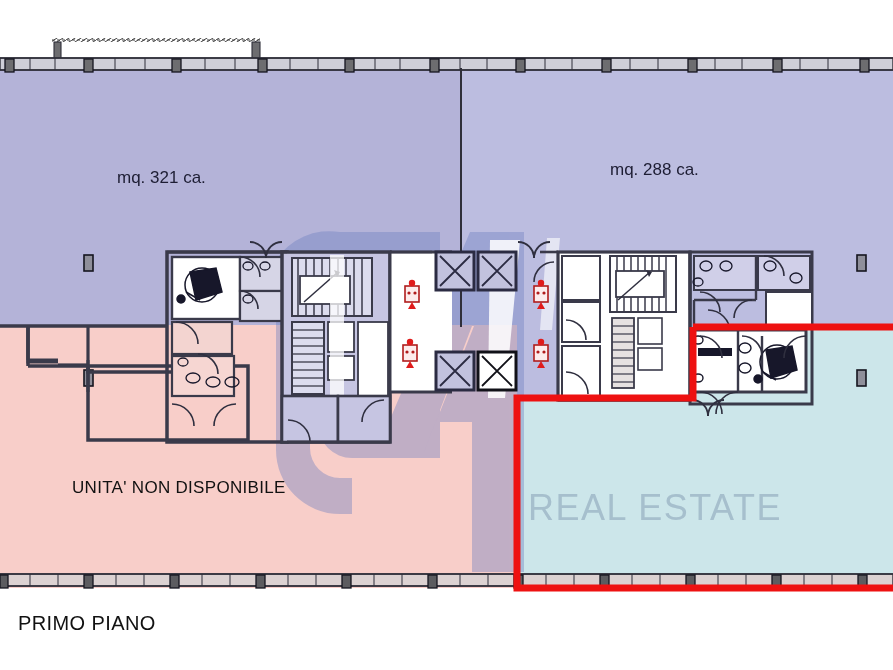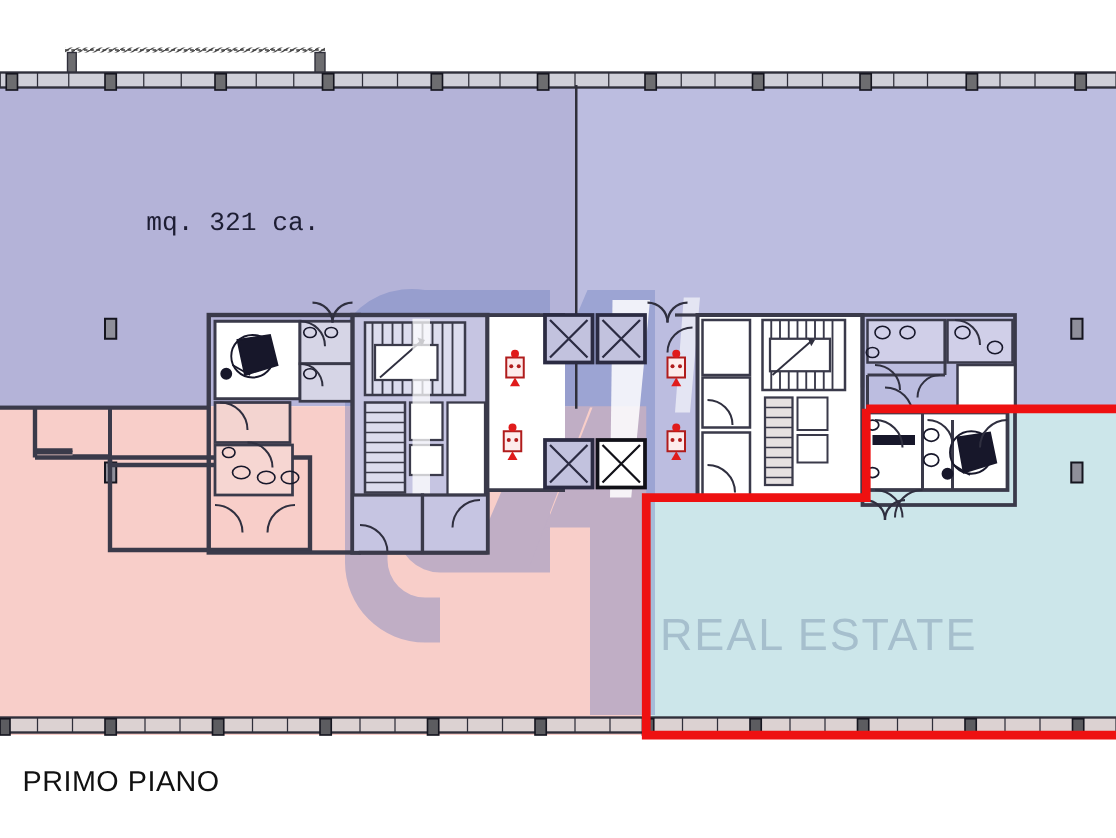--- a/index.html
+++ b/index.html
@@ -9,30 +9,30 @@
     width:893px;height:670px;overflow:hidden;position:relative;
   }
   #plan{
     position:absolute;left:0;top:0;width:893px;height:670px;
     background:#ffffff;
   }
   svg{display:block;}
   .floor-label{
     position:absolute;
     left:18px;top:612px;
-    font-size:23px;
+    font-size:20px;
     color:#111111;
     letter-spacing:0.4px;
     font-family:"Liberation Sans", sans-serif;
   }
   .area-label{
     position:absolute;
-    font-size:21px;
+    font-size:17px;
     color:#1d1d33;
-    font-family:Liberation Mono, monospace;
+    font-family:Liberation Sans, sans-serif;
     white-space:nowrap;
   }
   #lab-321{left:117px;top:168px;}
   #lab-288{left:610px;top:160px;}
   #lab-260{left:637px;top:484px;}
   #lab-nd{left:72px;top:478px;color:#111;letter-spacing:0.3px;}
 </style>
 </head>
 <body>
 
@@ -460,18 +460,20 @@
     <path d="M287,442 L390,442"></path>
     <path d="M558,400 L690,400"></path>
   </g>
 
   <path d="M693,327 L893,327 M693,327 L693,398 L517,398 L517,588 L893,588" fill="none" stroke="#ee1111" stroke-width="7" stroke-linejoin="miter"></path>
 
 </svg>
 
 <div class="area-label" id="lab-321">mq. 321 ca.</div>
 
-
+<div class="area-label" id="lab-288">mq. 288 ca.</div>
+
+<div class="area-label" id="lab-nd">UNITA' NON DISPONIBILE</div>
 
 
 <div class="floor-label">PRIMO PIANO</div>
 
 </div>
 
 </body></html>

